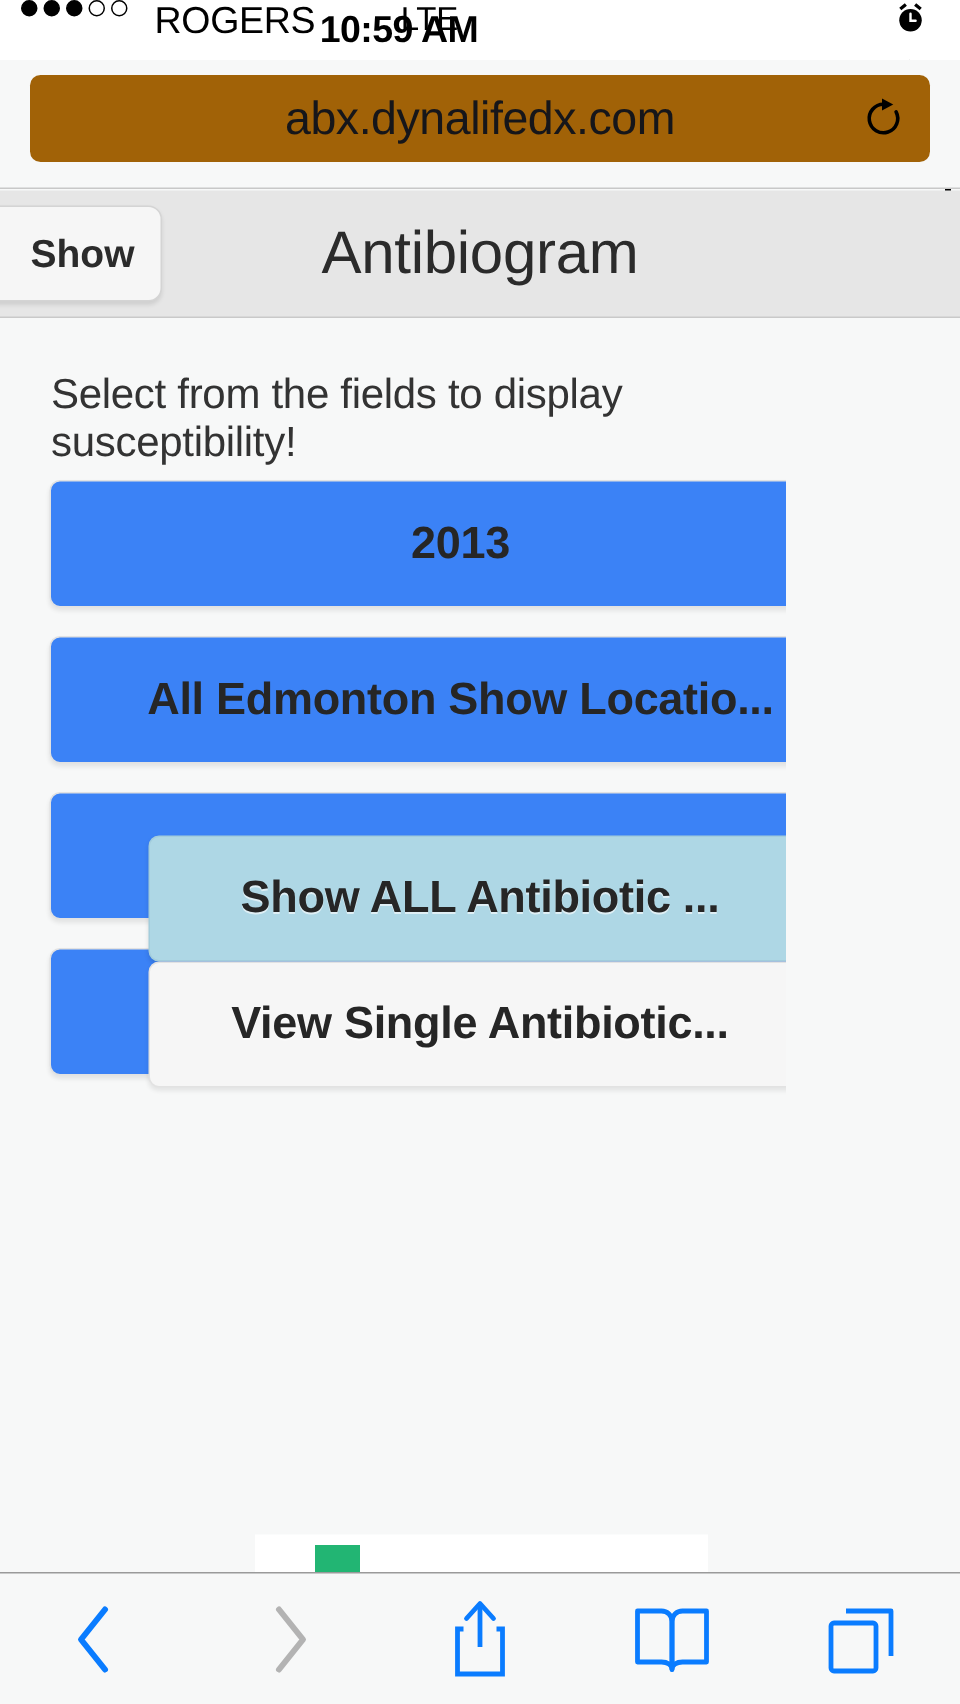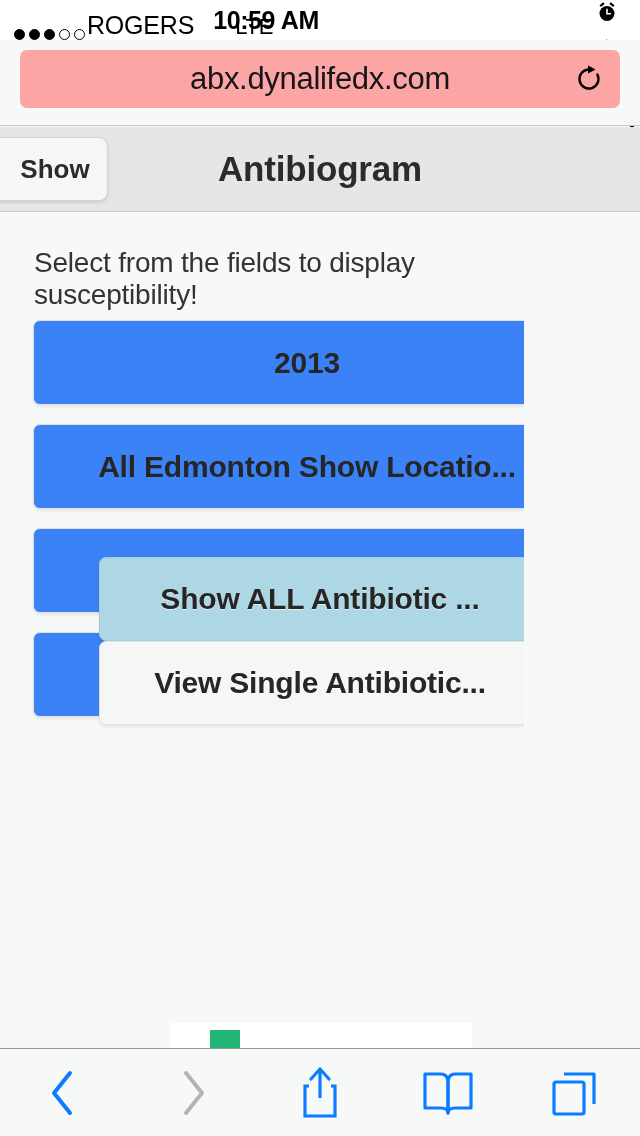--- a/index.html
+++ b/index.html
@@ -29,22 +29,22 @@
     width: 640px; height: 40px;
     background: #ffffff;
     display: flex;
     align-items: center;
   }
   .sb-left {
     position: absolute;
     left: 14px; top: 0;
     height: 40px;
     display: flex;
-    align-items: flex-end;
-    gap: 2px;
+    align-items: flex-start;
+    gap: 18px;
   }
   .signal-dots {
     display: flex;
     align-items: center;
     gap: 4px;
   }
   .dot {
     width: 11px; height: 11px;
     border-radius: 50%;
     border: 1.6px solid #000;
@@ -119,21 +119,21 @@
     top: 40px; left: 0;
     width: 640px; height: 86px;
     background: #f7f8f8;
     border-bottom: 1px solid #c8c8c8;
     box-sizing: border-box;
   }
   .url-field {
     position: absolute;
     left: 20px; top: 10px;
     width: 600px; height: 58px;
-    background: #fca5a5;
+    background: #a16207;
     border-radius: 7px;
     display: flex;
     align-items: center;
     justify-content: center;
   }
   .url-text {
     font-size: 31px;
     color: #16161a;
     letter-spacing: -0.3px;
   }
@@ -175,22 +175,22 @@
     color: #2b2b2b;
     padding-left: 12px;
   }
   .app-title {
     position: absolute;
     left: 0; top: 0;
     width: 640px; height: 84px;
     display: flex;
     align-items: center;
     justify-content: center;
-    font-size: 35px;
-    font-weight: bold;
+    font-size: 40px;
+    font-weight: normal;
     color: #2b2b2b;
     letter-spacing: -0.2px;
   }
 
   
   .content {
     position: absolute;
     top: 212px; left: 0;
     width: 524px;
     height: 836px;

